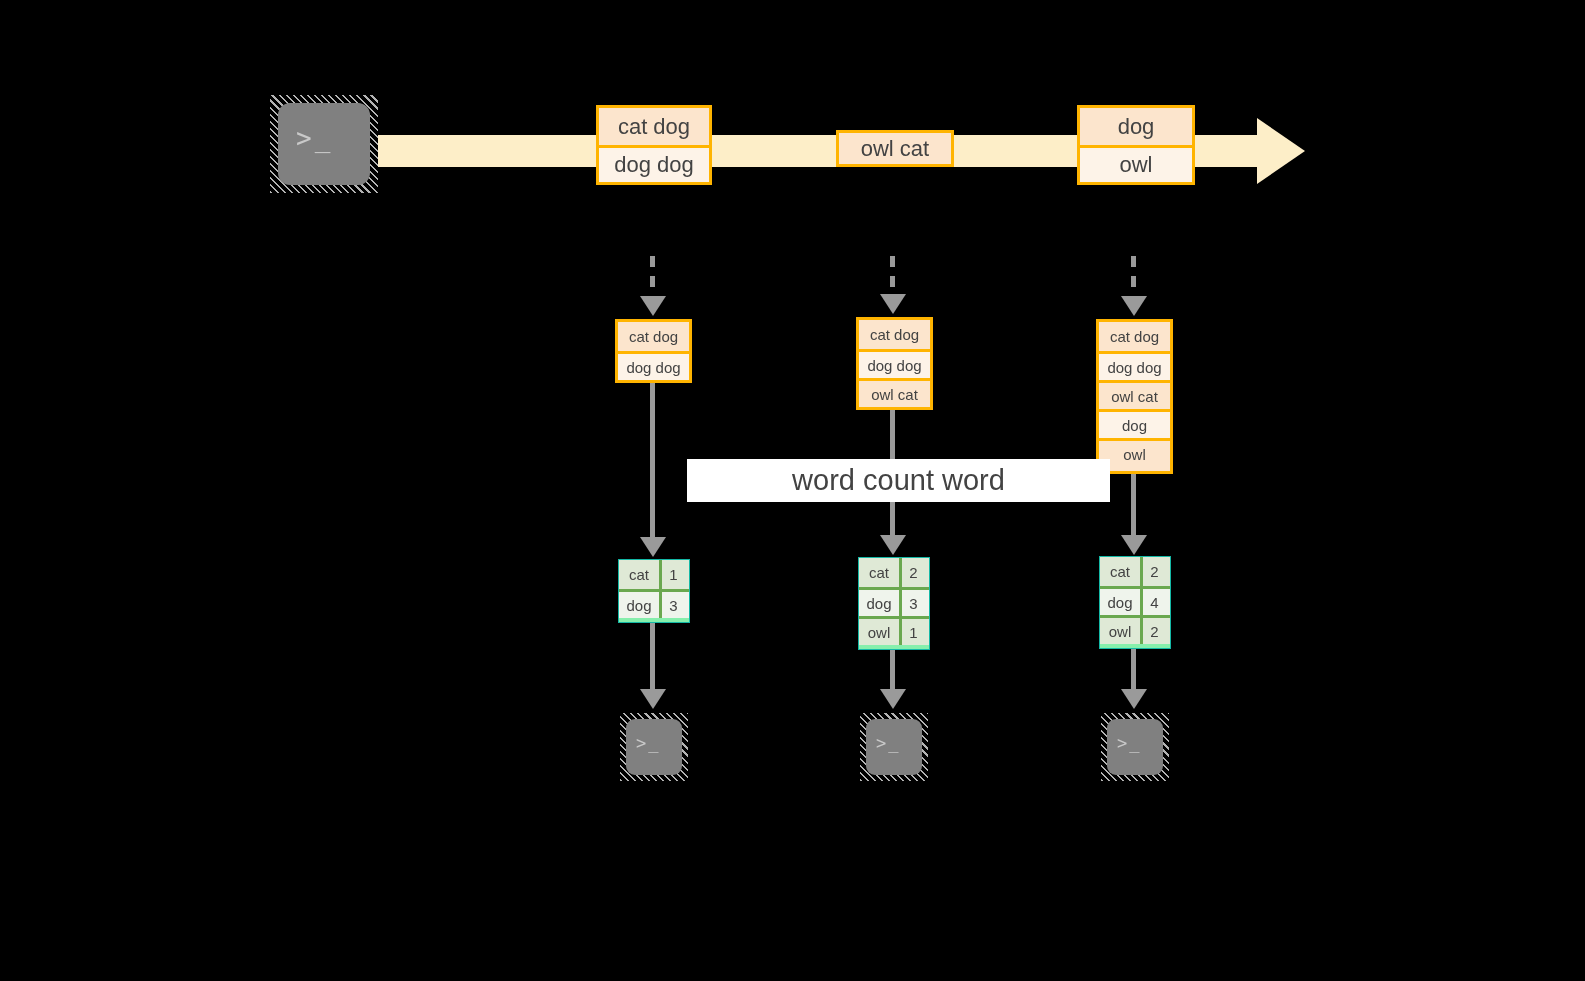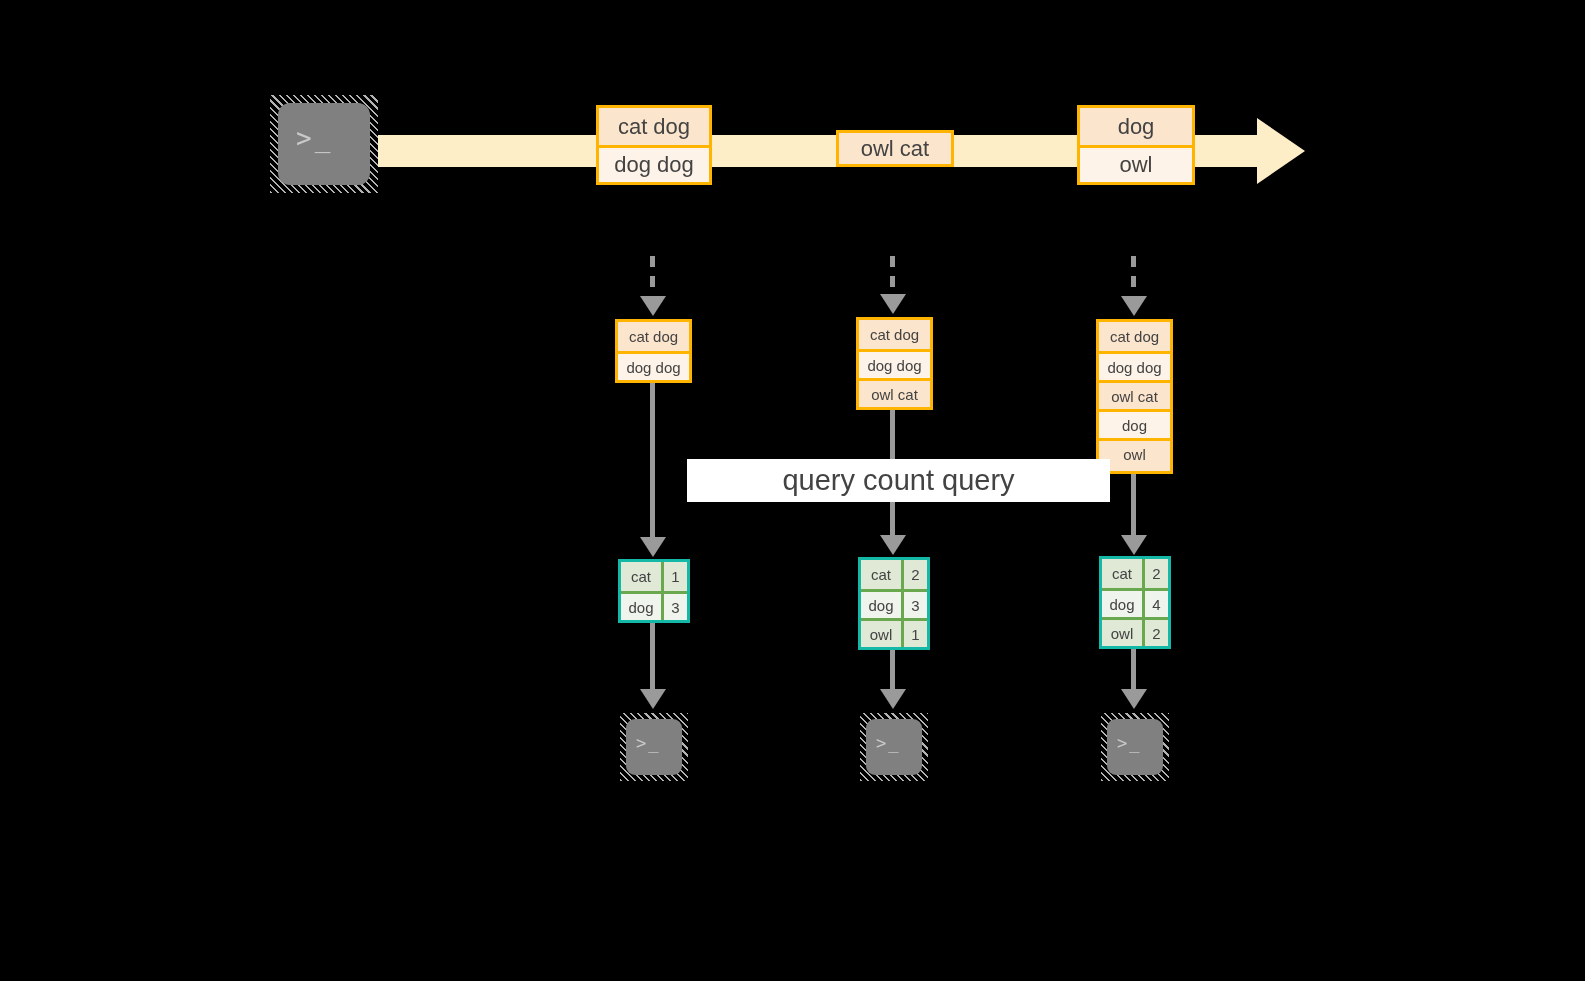--- a/index.html
+++ b/index.html
@@ -23,21 +23,21 @@
 
   
   .obox{position:absolute;box-sizing:border-box;border:3px solid #ffb400;background:#fce5cd;}
   .obox .row{box-sizing:border-box;color:#434343;display:flex;align-items:center;justify-content:center;
       white-space:nowrap;}
   .obox .row+.row{border-top:3px solid #ffb400;}
   .tint-a{background:#fce5cd;}
   .tint-b{background:#fdf3e8;}
 
   
-  .gtab{position:absolute;box-sizing:border-box;border:3px solid #14b8a6;background:#bef264;}
+  .gtab{position:absolute;box-sizing:border-box;border:1px solid #14b8a6;background:#86efac;}
   .gtab .grow{display:flex;box-sizing:border-box;}
   .gtab .grow+.grow{border-top:3px solid #6aa84f;}
   .gtab .gword{box-sizing:border-box;display:flex;align-items:center;justify-content:center;
       color:#434343;border-right:3px solid #6aa84f;white-space:nowrap;}
   .gtab .gcnt{box-sizing:border-box;display:flex;align-items:center;justify-content:center;
       color:#434343;white-space:nowrap;}
   .gt-a{background:#dfe9d6;}
   .gt-b{background:#eff4ec;}
 
   
@@ -179,16 +179,16 @@
   <div class="vline" style="left:1131px;top:649px;height:42px;"></div>
   <div class="vhead" style="left:1121px;top:689px;"></div>
 
   <div class="term" style="left:1101px;top:713px;width:68px;height:68px;">
     <div class="hatch"></div>
     <div class="inner" style="left:6px;top:6px;right:6px;bottom:6px;border-radius:9px;"></div>
     <div class="glyph" style="left:16px;top:22px;font-size:17px;letter-spacing:2px;">&gt;_</div>
   </div>
 
   <div class="banner" style="left:687px;top:459px;width:423px;height:43px;font-size:29px;">
-    <span>query count query</span>
+    <span>word count word</span>
   </div>
 
 </div>
 
 </body></html>

